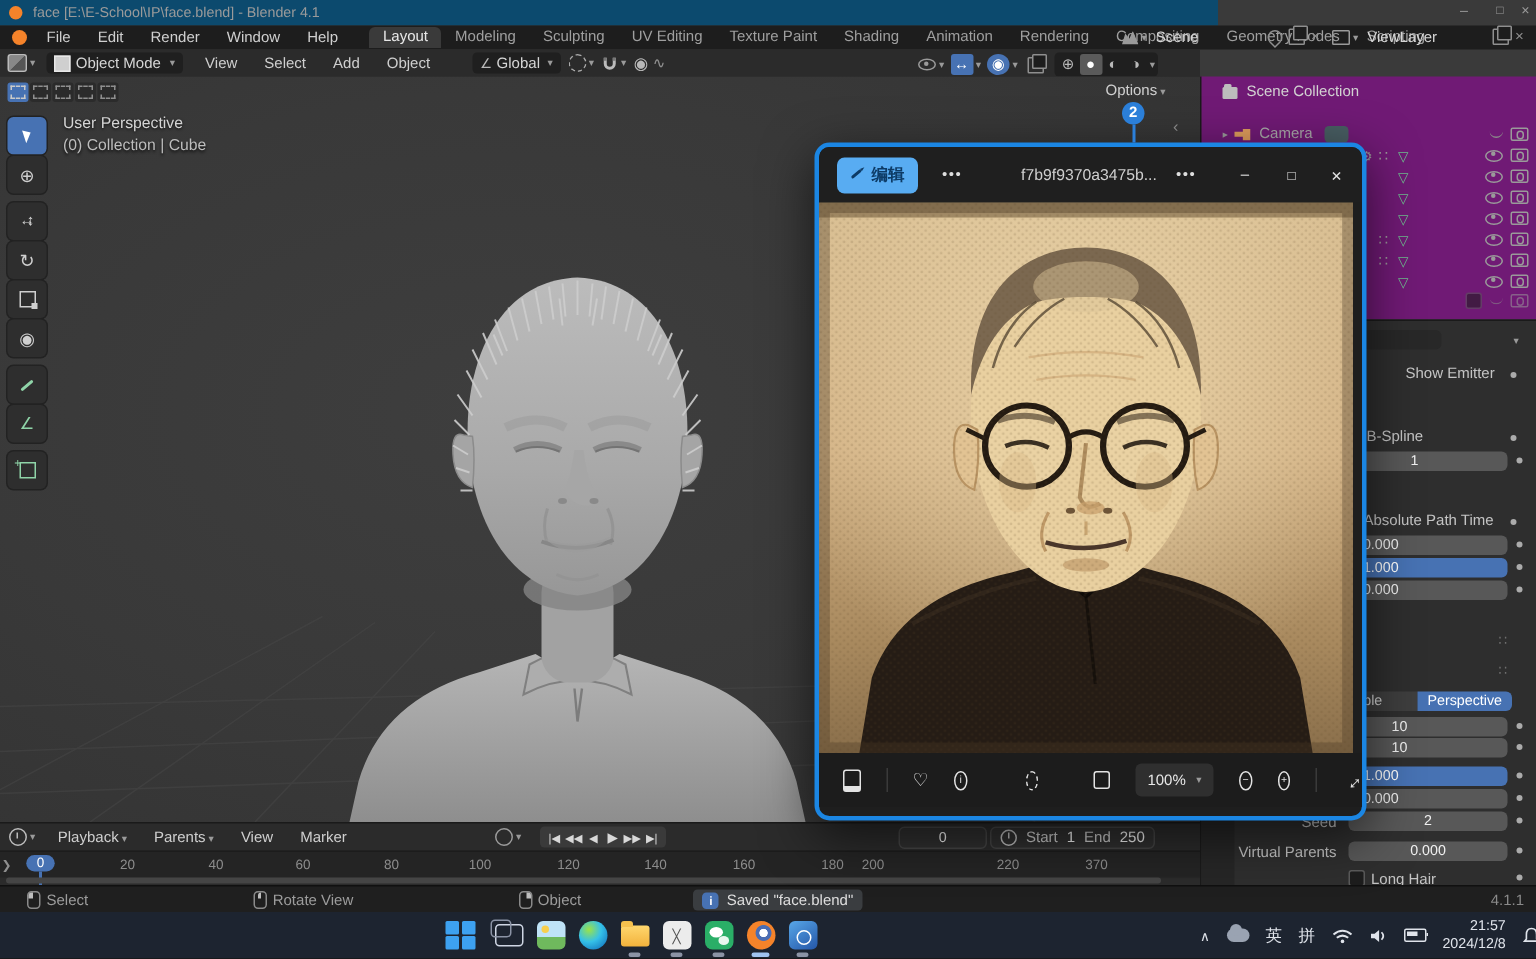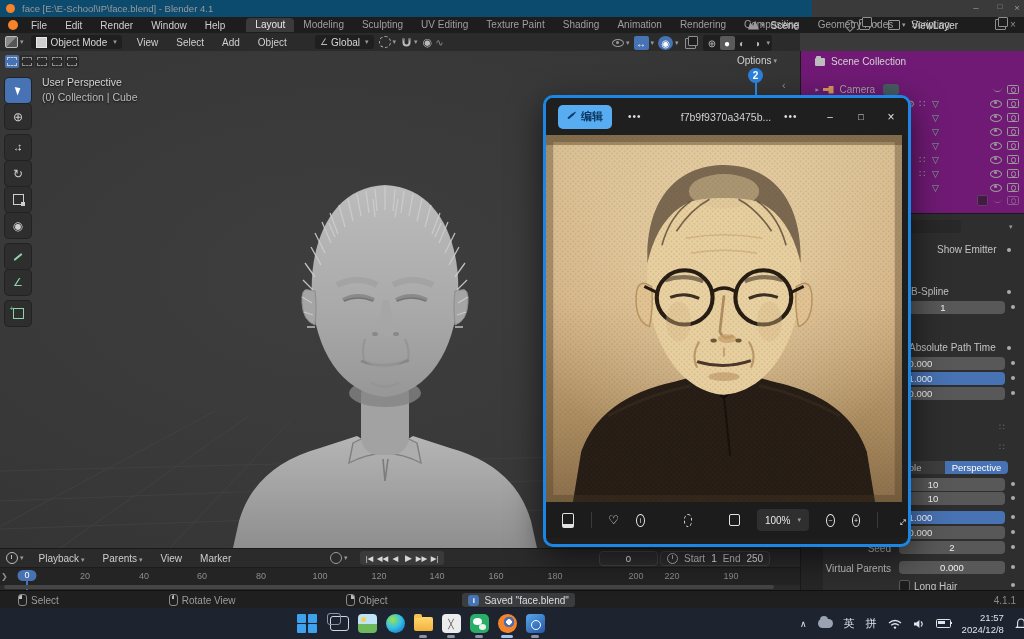--- a/index.html
+++ b/index.html
@@ -501,23 +501,23 @@
       <span class="tick" style="left:27px;top:2px;background:#4772b3;color:#fff;border-radius:7px;padding:0px 7px 1px;">0</span>
       <span class="tick" style="left:85px;">20</span>
       <span class="tick" style="left:144px;">40</span>
       <span class="tick" style="left:202px;">60</span>
       <span class="tick" style="left:261px;">80</span>
       <span class="tick" style="left:320px;">100</span>
       <span class="tick" style="left:379px;">120</span>
       <span class="tick" style="left:437px;">140</span>
       <span class="tick" style="left:496px;">160</span>
       <span class="tick" style="left:555px;">180</span>
-      <span class="tick" style="left:636px;">200</span>
+      <span class="tick" style="left:582px;">200</span>
       <span class="tick" style="left:672px;">220</span>
-      <span class="tick" style="left:731px;">190</span>
+      <span class="tick" style="left:731px;">370</span>
       <span class="r" style="left:26px;top:13px;width:2px;height:12px;background:#4772b3;"></span>
     </div>
     <div class="r" style="left:4px;top:36px;width:770px;height:4px;background:#454545;border-radius:2px;"></div>
   </div>
 
   <div id="statusbar" class="r f">
     <span class="f" style="margin-left:18px;">
         <span class="mouse m-left"></span>
         <span>Select</span>
       </span>

